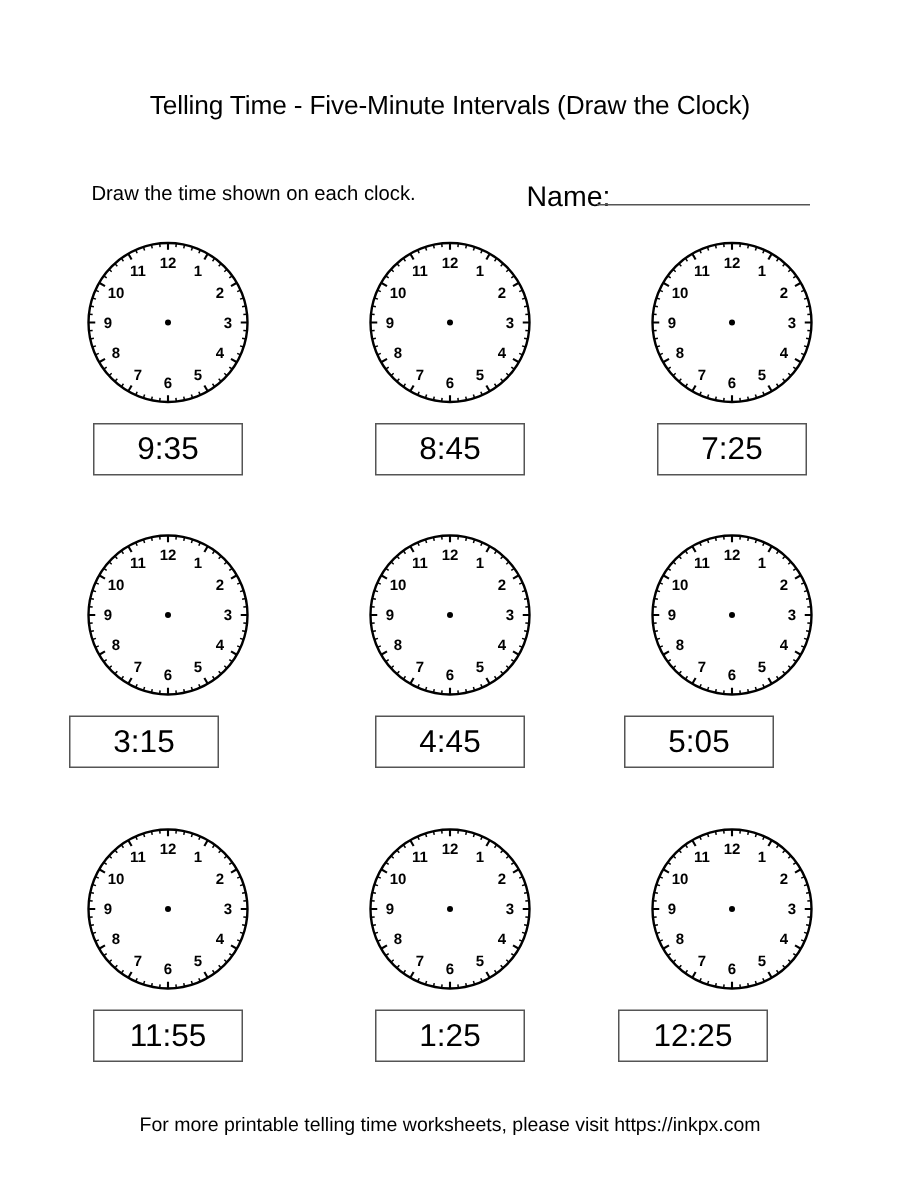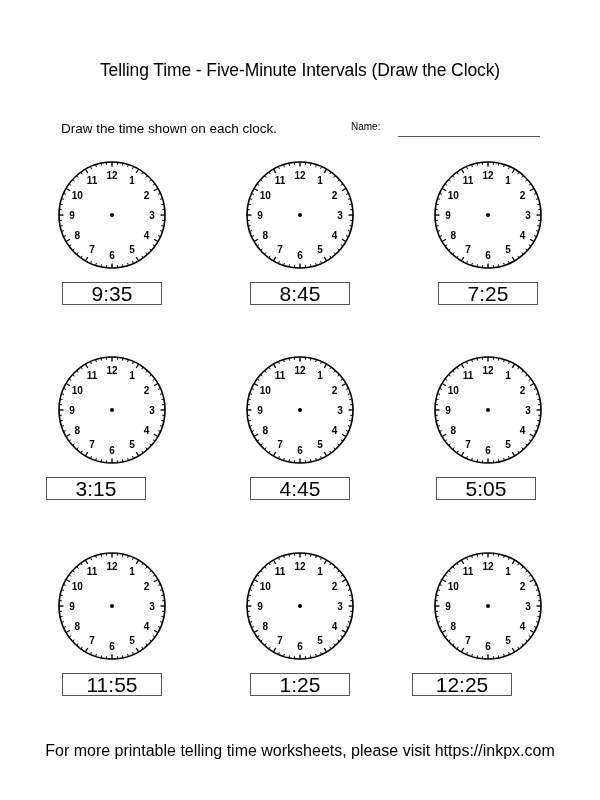--- a/index.html
+++ b/index.html
@@ -1,24 +1,24 @@
 <!DOCTYPE html>
 <html><head>
 <meta charset="utf-8">
 <style>
   html, body { margin:0; padding:0; background:#ffffff; }
   body { width:600px; height:800px; position:relative; overflow:hidden; font-family:"Liberation Sans", "DejaVu Sans", sans-serif; color:#000; }
   .title { position:absolute; left:0; width:600px; top:60px; text-align:center; font-weight:normal; font-size:17.5px; letter-spacing:-0.1px; }
   .instr { position:absolute; left:61px; top:121px; font-size:13.5px; }
-  .name-label { position:absolute; left:351px; top:121px; font-size:10px; }
+  .name-label { position:absolute; left:351px; top:121px; font-size:19px; }
   .name-line { position:absolute; left:398px; top:136px; width:142px; height:0; border-top:1px solid #555; }
   .clock { position:absolute; width:110px; height:110px; }
   .clock svg { display:block; }
-  .timebox { position:absolute; width:100px; height:23px; border:1px solid #555; box-sizing:border-box; display:flex; align-items:center; justify-content:center; font-size:21px; }
-  .footer { position:absolute; left:0; width:600px; top:742px; text-align:center; font-size:16px; }
+  .timebox { position:absolute; width:100px; height:35px; border:1px solid #555; box-sizing:border-box; display:flex; align-items:center; justify-content:center; font-size:21px; }
+  .footer { position:absolute; left:0; width:600px; top:742px; text-align:center; font-size:13px; }
 </style>
 </head>
 <body>
 
 <div class="title">Telling Time - Five-Minute Intervals (Draw the Clock)</div>
 <div class="instr">Draw the time shown on each clock.</div>
 <div class="name-label">Name:</div>
 <div class="name-line"></div>
 
 <div id="grid">
@@ -488,21 +488,21 @@
         <text x="75" y="93.14101615137756" text-anchor="middle" font-family="Liberation Sans, DejaVu Sans, sans-serif" font-size="10" font-weight="bold">5</text>
         <text x="55.00000000000001" y="98.5" text-anchor="middle" font-family="Liberation Sans, DejaVu Sans, sans-serif" font-size="10" font-weight="bold">6</text>
         <text x="35" y="93.14101615137754" text-anchor="middle" font-family="Liberation Sans, DejaVu Sans, sans-serif" font-size="10" font-weight="bold">7</text>
         <text x="20.358983848622465" y="78.50000000000001" text-anchor="middle" font-family="Liberation Sans, DejaVu Sans, sans-serif" font-size="10" font-weight="bold">8</text>
         <text x="15" y="58.50000000000001" text-anchor="middle" font-family="Liberation Sans, DejaVu Sans, sans-serif" font-size="10" font-weight="bold">9</text>
         <text x="20.358983848622458" y="38.5" text-anchor="middle" font-family="Liberation Sans, DejaVu Sans, sans-serif" font-size="10" font-weight="bold">10</text>
         <text x="34.999999999999986" y="23.858983848622465" text-anchor="middle" font-family="Liberation Sans, DejaVu Sans, sans-serif" font-size="10" font-weight="bold">11</text>
         <circle cx="55" cy="55" r="2" fill="#000"></circle>
       </svg>
     </div>
-    <div class="timebox" style="left: 436px; top: 477px;">5:05</div>
+    <div class="timebox" style="left: 416px; top: 477px;">5:05</div>
     <div class="clock" style="left: 57px; top: 551px;">
       <svg width="110" height="110" viewBox="0 0 110 110">
         <circle cx="55" cy="55" r="53" fill="none" stroke="#000" stroke-width="1.6"></circle>
         <line x1="55" y1="2" x2="55" y2="6.5" stroke="#000" stroke-width="1.4"></line>
         <line x1="60.540008553185636" y1="2.2903395454815154" x2="60.2786873950165" y2="4.7766442839022005" stroke="#000" stroke-width="1"></line>
         <line x1="66.01931961334124" y1="3.1581771611082985" x2="65.49954038629684" y2="5.603546162942813" stroke="#000" stroke-width="1"></line>
         <line x1="71.3779007018722" y1="4.594004636356864" x2="70.60535821593484" y2="6.971645927094748" stroke="#000" stroke-width="1"></line>
         <line x1="76.55704208301741" y1="6.582090744942157" x2="75.54020047532791" y2="8.865954389048653" stroke="#000" stroke-width="1"></line>
         <line x1="81.5" y1="9.100653599424746" x2="79.25" y2="12.99776791645472" stroke="#000" stroke-width="1.4"></line>
         <line x1="86.15261837150108" y1="12.122099298127786" x2="84.68315524076989" y2="14.14464178406515" stroke="#000" stroke-width="1"></line>

